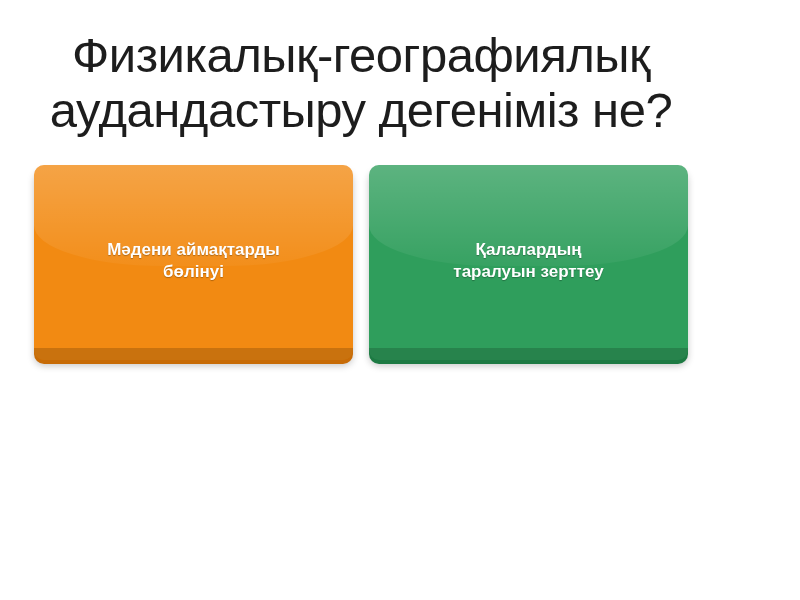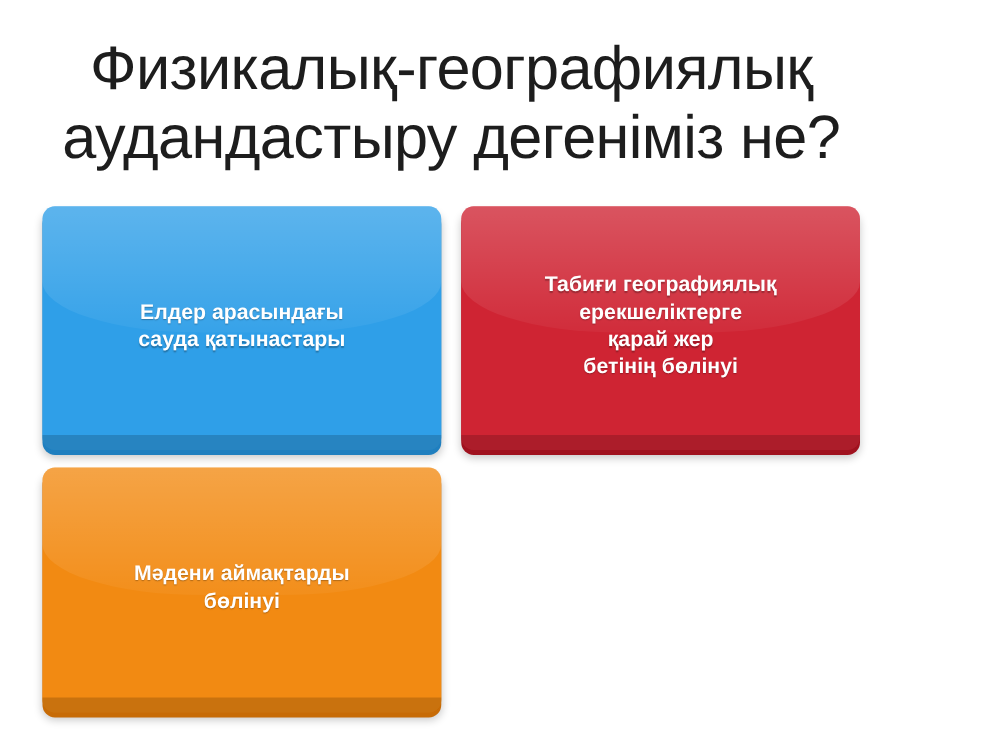--- a/index.html
+++ b/index.html
@@ -91,32 +91,26 @@
 </style>
 </head>
 <body>
 
 <div class="quiz-wrap">
 
   <div class="question">Физикалық-географиялық аудандастыру дегеніміз не?</div>
 
   <div class="answers">
 
-    <div class="answer a-blue">
-      <span class="label">Елдер арасындағы
-сауда қатынастары</span>
-    </div>
 
-    <div class="answer a-red">
-      <span class="label">Табиғи географиялық
-ерекшеліктерге
-қарай жер
-бетінің бөлінуі</span>
-    </div>
 
     <div class="answer a-orange">
       <span class="label">Мәдени аймақтарды
 бөлінуі</span>
     </div>
 
+    <div class="answer a-green">
+      <span class="label">Қалалардың
+таралуын зерттеу</span>
+    </div>
 
   </div>
 </div>
 
 </body></html>

